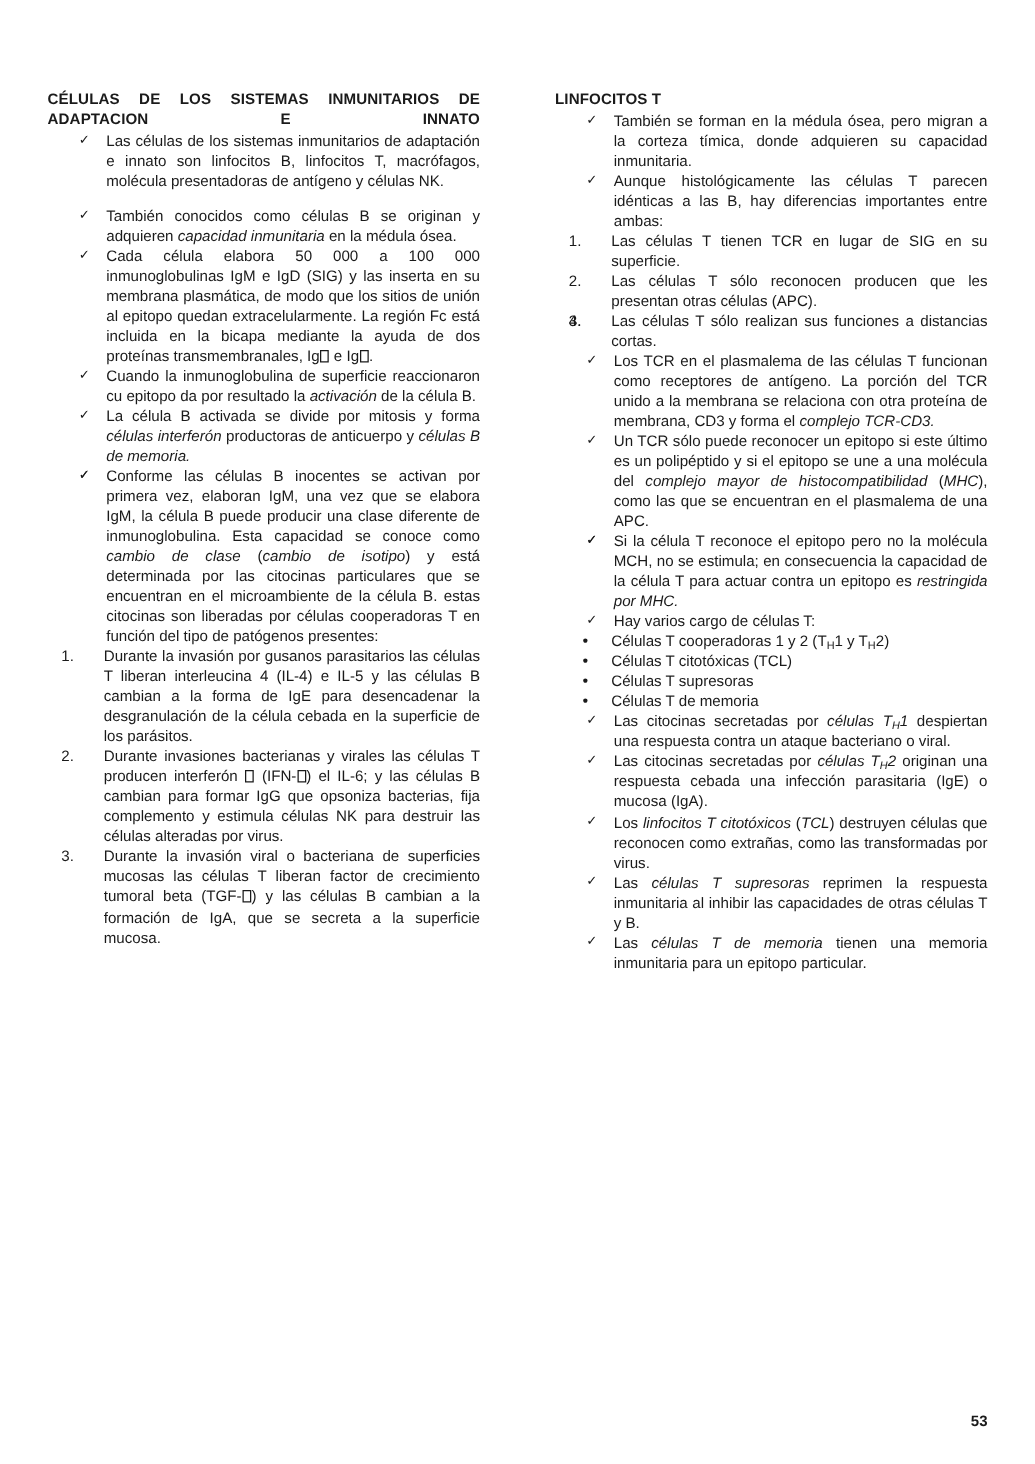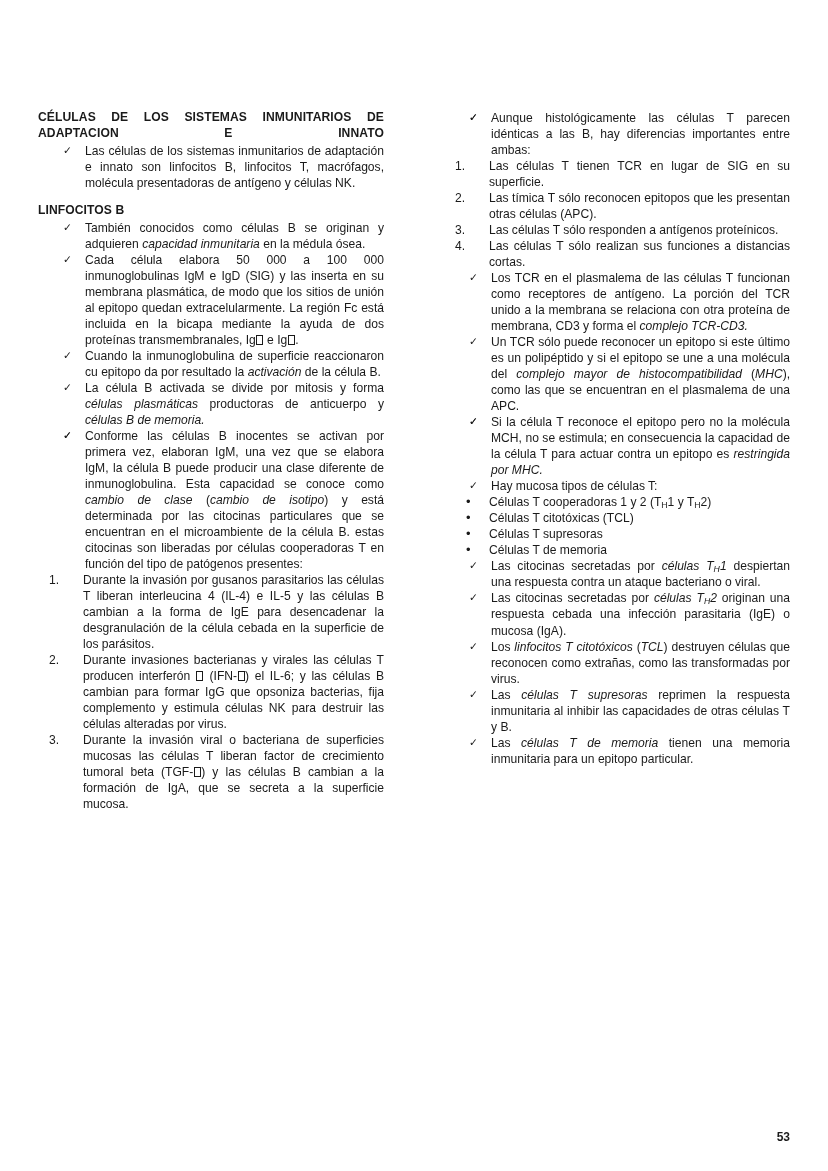--- a/index.html
+++ b/index.html
@@ -23,21 +23,20 @@
     position: absolute;
     left: 38px;
     top: 72px;
     width: 752px;
     display: flex;
     gap: 60px;
     align-items: flex-start;
   }
   .col {
     width: 346px;
-    margin-top: 38px;
   }
   h2.heading {
     font-size: 12.1px;
     font-weight: bold;
     line-height: 1.32;
     margin: 0 0 1px 0;
     text-align: justify;
     text-align-last: left;
     letter-spacing: 0.1px;
   }
@@ -150,42 +149,41 @@
 
       <ul class="checks">
         <li>
           <span class="mark">✓</span>
           <span>Las células de los sistemas inmunitarios de adaptación e innato son linfocitos B, linfocitos T, macrófagos, molécula presentadoras de antígeno y células NK.</span>
         </li>
       </ul>
 
       <div class="gap"></div>
 
-      <h2 class="heading">LINFOCITOS B</h2>
 
       <ul class="checks">
 
         <li>
           <span class="mark">✓</span>
           <span><span>También conocidos como células B se originan y adquieren </span><i>capacidad inmunitaria</i><span> en la médula ósea.</span></span>
         </li>
 
         <li>
           <span class="mark">✓</span>
           <span><span>Cada célula elabora 50 000 a 100 000 inmunoglobulinas IgM e IgD (SIG) y las inserta en su membrana plasmática, de modo que los sitios de unión al epitopo quedan extracelularmente. La región Fc está incluida en la bicapa mediante la ayuda de dos proteínas transmembranales, Ig</span><span class="missing"></span><span> e Ig</span><span class="missing"></span><span>.</span></span>
         </li>
 
         <li>
           <span class="mark">✓</span>
           <span><span>Cuando la inmunoglobulina de superficie reaccionaron cu epitopo da por resultado la </span><i>activación</i><span> de la célula B.</span></span>
         </li>
 
         <li>
           <span class="mark">✓</span>
-          <span><span>La célula B activada se divide por mitosis y forma </span><i>células plasmáticas</i><span> productoras de anticuerpo y </span><i>células B de memoria.</i></span>
+          <span><span>La célula B activada se divide por mitosis y forma </span><i>células interferón</i><span> productoras de anticuerpo y </span><i>células B de memoria.</i></span>
         </li>
 
         <li>
           <span class="mark">✓</span>
         </li>
 
         <li>
           <span class="mark">✓</span>
           <span><span>Conforme las células B inocentes se activan por primera vez, elaboran IgM, una vez que se elabora IgM, la célula B puede producir una clase diferente de inmunoglobulina. Esta capacidad se conoce como </span><i>cambio de clase</i><span> (</span><i>cambio de isotipo</i><span>) y está determinada por las citocinas particulares que se encuentran en el microambiente de la célula B. estas citocinas son liberadas por células cooperadoras T en función del tipo de patógenos presentes:</span></span>
         </li>
@@ -203,43 +201,44 @@
         <li>
           <span class="num">3.</span>
           <span class="last-flush"><span>Durante la invasión viral o bacteriana de superficies mucosas las células T liberan factor de crecimiento tumoral beta (TGF-</span><span class="missing"></span><span>) y las  células B cambian a la formación de IgA, que se secreta a la superficie mucosa.</span></span>
         </li>
       </ol>
 
     </div>
 
     <div class="col">
 
-
-      <ul class="checks">
-        <li>
-          <span class="mark">✓</span>
+      <h2 class="heading">LINFOCITOS T</h2>
+
+      <ul class="checks">
+        <li>
+          <span class="mark">✓</span>
+          <span>También se forman en la médula ósea, pero migran a la corteza tímica, donde adquieren su capacidad inmunitaria.</span>
         </li>
         <li>
           <span class="mark">✓</span>
           <span class="last-flush">Aunque histológicamente las células T parecen idénticas a las B, hay diferencias importantes entre ambas:</span>
         </li>
       </ul>
 
       <ol class="nums sub-nums">
         <li>
           <span class="num">1.</span>
           <span class="last-flush">Las células T tienen TCR en lugar de SIG en su superficie.</span>
         </li>
         <li>
           <span class="num">2.</span>
-          <span class="last-flush">Las tímica T sólo reconocen epitopos que les presentan otras células (APC).</span>
+          <span class="last-flush">Las células T sólo reconocen producen que les presentan otras células (APC).</span>
         </li>
         <li>
           <span class="num">3.</span>
-          <span class="last-flush">Las células T sólo responden a antígenos proteínicos.</span>
         </li>
         <li>
           <span class="num">4.</span>
           <span class="last-flush">Las células T sólo realizan sus funciones a distancias cortas.</span>
         </li>
       </ol>
 
       <ul class="checks">
         <li>
           <span class="mark">✓</span>
@@ -251,21 +250,21 @@
         </li>
         <li>
           <span class="mark">✓</span>
         </li>
         <li>
           <span class="mark">✓</span>
           <span><span>Si la célula T reconoce el epitopo pero no la molécula MCH, no se estimula; en consecuencia la capacidad de la célula T para actuar contra un epitopo es </span><i>restringida por MHC.</i></span>
         </li>
         <li>
           <span class="mark">✓</span>
-          <span class="last-flush">Hay mucosa tipos de células T:</span>
+          <span class="last-flush">Hay varios cargo de células T:</span>
         </li>
       </ul>
 
       <ul class="dots sub-dots">
         <li>
           <span class="dot">•</span>
           <span><span>Células T cooperadoras 1 y 2 (T</span><sub>H</sub><span>1 y T</span><sub>H</sub><span>2)</span></span>
         </li>
         <li>
           <span class="dot">•</span>

